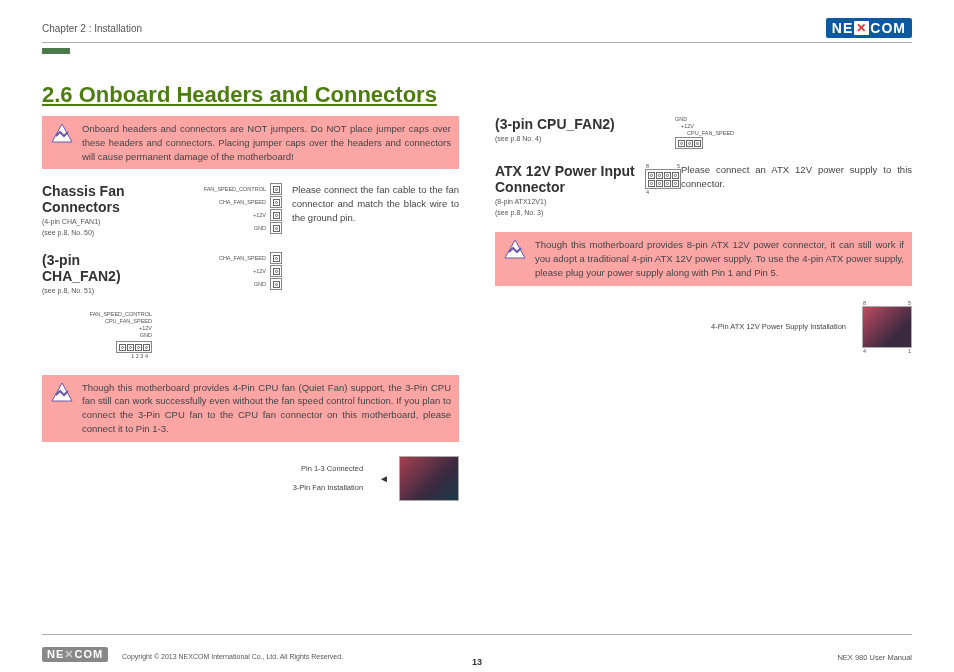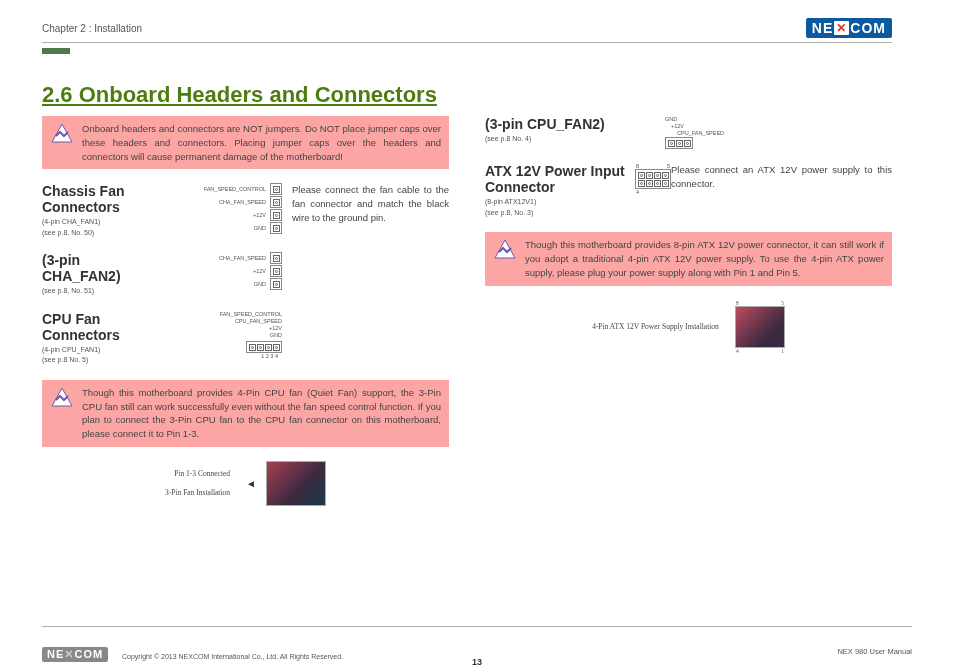--- a/index.html
+++ b/index.html
@@ -6,21 +6,21 @@
   body {
     font-family: Arial, Helvetica, sans-serif;
     width: 954px;
     height: 672px;
     background: #fff;
     color: #333;
     position: relative;
     font-size: 10px;
   }
   .page {
-    padding: 18px 62px 12px 42px;
+    padding: 18px 42px 12px 42px;
   }
   .header {
     display: flex;
     justify-content: space-between;
     align-items: center;
     border-bottom: 1px solid #b0b0b0;
     padding-bottom: 4px;
     margin-bottom: 6px;
   }
   .chapter {
@@ -93,24 +93,24 @@
     border:1px solid #888; padding:1px; margin-left:4px;
   }
   .pinrow { display:flex; }
   .pin { width:7px; height:7px; border:1px solid #666; margin:0.5px; display:flex; align-items:center; justify-content:center;}
   .pin .dot { width:3px; height:3px; border:1px solid #666; border-radius:50%; }
   .tiny { font-size:5.5px; text-align:center; color:#555; }
   .footer {
     position:absolute;
     bottom:10px; left:42px; right:42px;
     border-top:1px solid #b0b0b0;
-    padding-top:20px;
+    padding-top:12px;
     display:flex; justify-content:space-between;
     font-size:7.5px; color:#555;
-    align-items:flex-start;
+    align-items:flex-end;
   }
   .footer-logo {
     background:#888; color:#fff; font-weight:bold;
     padding:1px 5px; border-radius:2px; font-size:11px;
     letter-spacing:1px;
   }
   .footer-logo .x { color:#ccc; }
   .pgnum { position:absolute; bottom:5px; left:0; right:0; text-align:center; font-size:9px; font-weight:bold; color:#333; }
   .thumb {
     width:60px; height:45px;
@@ -122,21 +122,21 @@
     width:50px; height:42px;
     background: linear-gradient(135deg,#c04a60 0%, #3a2a40 70%);
     border:1px solid #aaa;
   }
   .caption-col { font-size:7.5px; color:#444; text-align:right; margin-right:6px; }
   .atx8 {
     display:inline-block;
   }
   .pin-num { font-size:5.5px; color:#555; display:flex; justify-content:space-between; padding:0 1px;}
   .right-row2 { display:flex; align-items:flex-start; margin-bottom:14px;}
-  .install-row { display:flex; justify-content:center; align-items:center; gap:10px; margin-top:8px;font-family:Liberation Serif, serif;}
+  .install-row { display:flex; justify-content:flex-end; align-items:center; gap:10px; margin-top:8px;}
   .diag-stack { display:flex; flex-direction:column; align-items:flex-end; gap:1px;}
 </style>
 </head>
 <body>
 
 <div class="page">
   <div class="header">
     <div class="chapter">Chapter 2 : Installation</div>
     <div class="logo">NE<span class="x">✕</span>COM</div>
   </div>
@@ -232,25 +232,20 @@
                     <div class="dot"></div>
                   </div>
                 </div>
               </div>
           </div>
         </div>
         <div class="desc-col"></div>
       </div>
 
       <div class="row-block">
-        <div class="lbl-col">
-          <div class="lbl-title">CPU Fan Connectors</div>
-          <div class="lbl-sub">(4-pin CPU_FAN1)</div>
-          <div class="lbl-sub">(see p.8 No. 5)</div>
-        </div>
         <div class="diag-col">
           <div style="text-align:right;">
             <div>FAN_SPEED_CONTROL</div>
             <div>CPU_FAN_SPEED</div>
             <div>+12V</div>
             <div>GND</div>
           </div>
           <div style="display:flex; justify-content:flex-end; margin-top:2px;">
             <div class="hdr4" style="margin:0;">
               <div class="pinrow">

